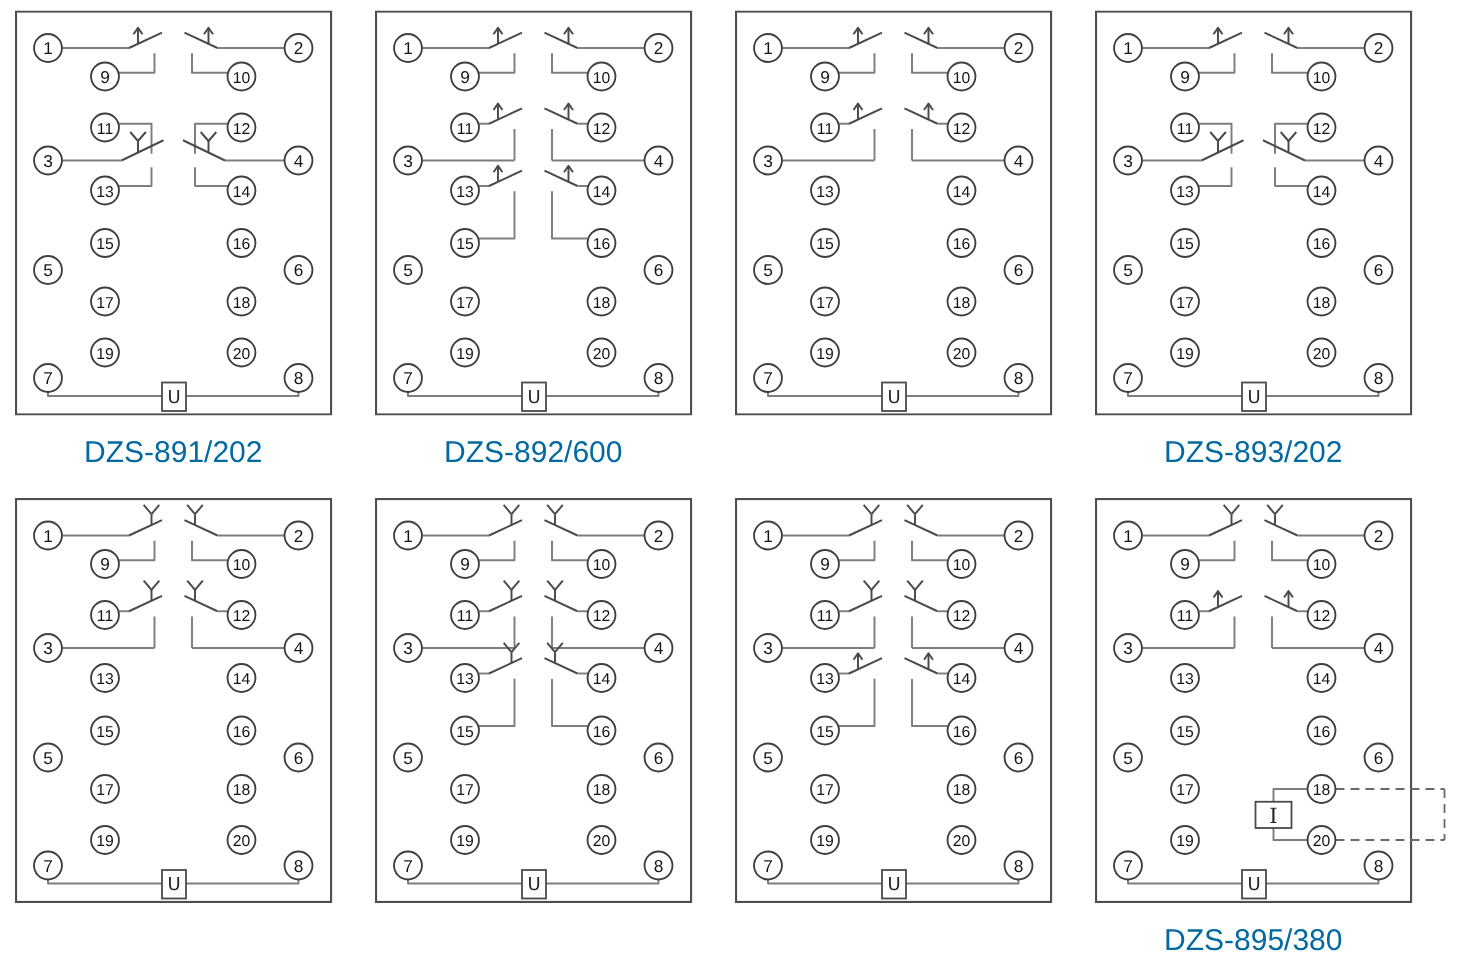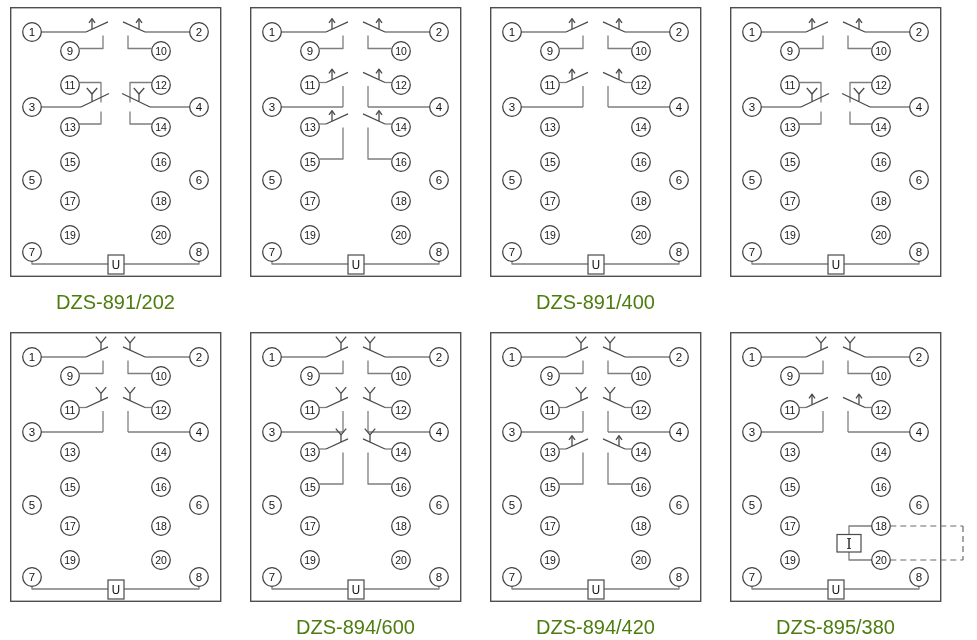--- a/index.html
+++ b/index.html
@@ -6,21 +6,21 @@
   body{
     width:977px;height:640px;overflow:hidden;background:#ffffff;
     font-family:"Liberation Sans",sans-serif;
   }
   .sheet{padding:7px 0 0 10px;}
   .grid{display:grid;grid-template-columns:repeat(4,240px);row-gap:18px;}
   .cell{width:240px;}
   svg{display:block;}
   .plabel{
     width:211px;margin-top:13px;text-align:center;
-    font:20px/24px "Liberation Sans",sans-serif;color:#4d7c0f;
+    font:20px/24px "Liberation Sans",sans-serif;color:#0369a1;
     white-space:nowrap;
   }
 </style>
 </head>
 <body>
 
 <div class="sheet">
   <div class="grid" id="panel-grid">
       <div class="cell">
         <svg viewBox="0 0 240 270" width="240" height="270">
@@ -273,20 +273,21 @@
           </g>
           <g>
             <circle cx="60" cy="228" r="9.3" fill="#ffffff" stroke="#3f3f3f" stroke-width="1.25"></circle>
             <text x="60" y="232" text-anchor="middle" font-family="&quot;Liberation Sans&quot;,sans-serif" font-size="10.5" fill="#141414">19</text>
           </g>
           <g>
             <circle cx="151" cy="228" r="9.3" fill="#ffffff" stroke="#3f3f3f" stroke-width="1.25"></circle>
             <text x="151" y="232" text-anchor="middle" font-family="&quot;Liberation Sans&quot;,sans-serif" font-size="10.5" fill="#141414">20</text>
           </g>
         </svg>
+        <div class="plabel">DZS-892/600</div>
       </div>
       <div class="cell">
         <svg viewBox="0 0 240 270" width="240" height="270">
           <rect x="0.7" y="0.7" width="210" height="268.6" fill="none" stroke="#4e4e4e" stroke-width="1.4"></rect>
           <g>
             <polyline points="31.3,25 76,25" fill="none" stroke="#7e7e7e" stroke-width="1.3" stroke-linejoin="round"></polyline>
             <polyline points="76,25 98,14.8" fill="none" stroke="#4a4a4a" stroke-width="1.3" stroke-linejoin="round"></polyline>
             <polyline points="82,22.2 82,12.2" fill="none" stroke="#4a4a4a" stroke-width="1.3" stroke-linejoin="round"></polyline>
             <polyline points="79,15.8 82,11.6 85,15.8" fill="none" stroke="#4a4a4a" stroke-width="1.3" stroke-linejoin="round"></polyline>
             <polyline points="93,28.5 93,41.5 69.3,41.5" fill="none" stroke="#7e7e7e" stroke-width="1.3" stroke-linejoin="round"></polyline>
@@ -394,21 +395,20 @@
           </g>
           <g>
             <circle cx="60" cy="228" r="9.3" fill="#ffffff" stroke="#3f3f3f" stroke-width="1.25"></circle>
             <text x="60" y="232" text-anchor="middle" font-family="&quot;Liberation Sans&quot;,sans-serif" font-size="10.5" fill="#141414">19</text>
           </g>
           <g>
             <circle cx="151" cy="228" r="9.3" fill="#ffffff" stroke="#3f3f3f" stroke-width="1.25"></circle>
             <text x="151" y="232" text-anchor="middle" font-family="&quot;Liberation Sans&quot;,sans-serif" font-size="10.5" fill="#141414">20</text>
           </g>
         </svg>
-        <div class="plabel">DZS-891/400</div>
       </div>
       <div class="cell">
         <svg viewBox="0 0 240 270" width="240" height="270">
           <rect x="0.7" y="0.7" width="210" height="268.6" fill="none" stroke="#4e4e4e" stroke-width="1.4"></rect>
           <g>
             <polyline points="31.3,25 76,25" fill="none" stroke="#7e7e7e" stroke-width="1.3" stroke-linejoin="round"></polyline>
             <polyline points="76,25 98,14.8" fill="none" stroke="#4a4a4a" stroke-width="1.3" stroke-linejoin="round"></polyline>
             <polyline points="82,22.2 82,12.2" fill="none" stroke="#4a4a4a" stroke-width="1.3" stroke-linejoin="round"></polyline>
             <polyline points="79,15.8 82,11.6 85,15.8" fill="none" stroke="#4a4a4a" stroke-width="1.3" stroke-linejoin="round"></polyline>
             <polyline points="93,28.5 93,41.5 69.3,41.5" fill="none" stroke="#7e7e7e" stroke-width="1.3" stroke-linejoin="round"></polyline>
@@ -518,20 +518,21 @@
           </g>
           <g>
             <circle cx="60" cy="228" r="9.3" fill="#ffffff" stroke="#3f3f3f" stroke-width="1.25"></circle>
             <text x="60" y="232" text-anchor="middle" font-family="&quot;Liberation Sans&quot;,sans-serif" font-size="10.5" fill="#141414">19</text>
           </g>
           <g>
             <circle cx="151" cy="228" r="9.3" fill="#ffffff" stroke="#3f3f3f" stroke-width="1.25"></circle>
             <text x="151" y="232" text-anchor="middle" font-family="&quot;Liberation Sans&quot;,sans-serif" font-size="10.5" fill="#141414">20</text>
           </g>
         </svg>
+        <div class="plabel">DZS-893/202</div>
       </div>
       <div class="cell">
         <svg viewBox="0 0 240 270" width="240" height="270">
           <rect x="0.7" y="0.7" width="210" height="268.6" fill="none" stroke="#4e4e4e" stroke-width="1.4"></rect>
           <g>
             <polyline points="31.3,25 76,25" fill="none" stroke="#7e7e7e" stroke-width="1.3" stroke-linejoin="round"></polyline>
             <polyline points="76,25 98,14.8" fill="none" stroke="#4a4a4a" stroke-width="1.3" stroke-linejoin="round"></polyline>
             <polyline points="91,18 91,10.8" fill="none" stroke="#4a4a4a" stroke-width="1.3" stroke-linejoin="round"></polyline>
             <polyline points="91,10.8 85.8,4.600000000000001" fill="none" stroke="#4a4a4a" stroke-width="1.3" stroke-linejoin="round"></polyline>
             <polyline points="91,10.8 96.2,4.600000000000001" fill="none" stroke="#4a4a4a" stroke-width="1.3" stroke-linejoin="round"></polyline>
@@ -784,21 +785,20 @@
           </g>
           <g>
             <circle cx="60" cy="228" r="9.3" fill="#ffffff" stroke="#3f3f3f" stroke-width="1.25"></circle>
             <text x="60" y="232" text-anchor="middle" font-family="&quot;Liberation Sans&quot;,sans-serif" font-size="10.5" fill="#141414">19</text>
           </g>
           <g>
             <circle cx="151" cy="228" r="9.3" fill="#ffffff" stroke="#3f3f3f" stroke-width="1.25"></circle>
             <text x="151" y="232" text-anchor="middle" font-family="&quot;Liberation Sans&quot;,sans-serif" font-size="10.5" fill="#141414">20</text>
           </g>
         </svg>
-        <div class="plabel">DZS-894/600</div>
       </div>
       <div class="cell">
         <svg viewBox="0 0 240 270" width="240" height="270">
           <rect x="0.7" y="0.7" width="210" height="268.6" fill="none" stroke="#4e4e4e" stroke-width="1.4"></rect>
           <g>
             <polyline points="31.3,25 76,25" fill="none" stroke="#7e7e7e" stroke-width="1.3" stroke-linejoin="round"></polyline>
             <polyline points="76,25 98,14.8" fill="none" stroke="#4a4a4a" stroke-width="1.3" stroke-linejoin="round"></polyline>
             <polyline points="91,18 91,10.8" fill="none" stroke="#4a4a4a" stroke-width="1.3" stroke-linejoin="round"></polyline>
             <polyline points="91,10.8 85.8,4.600000000000001" fill="none" stroke="#4a4a4a" stroke-width="1.3" stroke-linejoin="round"></polyline>
             <polyline points="91,10.8 96.2,4.600000000000001" fill="none" stroke="#4a4a4a" stroke-width="1.3" stroke-linejoin="round"></polyline>
@@ -924,21 +924,20 @@
           </g>
           <g>
             <circle cx="60" cy="228" r="9.3" fill="#ffffff" stroke="#3f3f3f" stroke-width="1.25"></circle>
             <text x="60" y="232" text-anchor="middle" font-family="&quot;Liberation Sans&quot;,sans-serif" font-size="10.5" fill="#141414">19</text>
           </g>
           <g>
             <circle cx="151" cy="228" r="9.3" fill="#ffffff" stroke="#3f3f3f" stroke-width="1.25"></circle>
             <text x="151" y="232" text-anchor="middle" font-family="&quot;Liberation Sans&quot;,sans-serif" font-size="10.5" fill="#141414">20</text>
           </g>
         </svg>
-        <div class="plabel">DZS-894/420</div>
       </div>
       <div class="cell">
         <svg viewBox="0 0 240 270" width="240" height="270">
           <rect x="0.7" y="0.7" width="210" height="268.6" fill="none" stroke="#4e4e4e" stroke-width="1.4"></rect>
           <g>
             <polyline points="31.3,25 76,25" fill="none" stroke="#7e7e7e" stroke-width="1.3" stroke-linejoin="round"></polyline>
             <polyline points="76,25 98,14.8" fill="none" stroke="#4a4a4a" stroke-width="1.3" stroke-linejoin="round"></polyline>
             <polyline points="91,18 91,10.8" fill="none" stroke="#4a4a4a" stroke-width="1.3" stroke-linejoin="round"></polyline>
             <polyline points="91,10.8 85.8,4.600000000000001" fill="none" stroke="#4a4a4a" stroke-width="1.3" stroke-linejoin="round"></polyline>
             <polyline points="91,10.8 96.2,4.600000000000001" fill="none" stroke="#4a4a4a" stroke-width="1.3" stroke-linejoin="round"></polyline>

